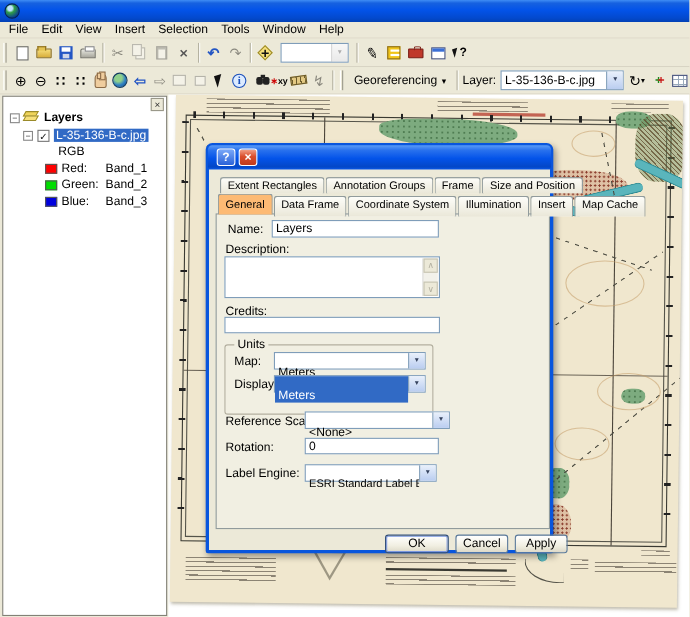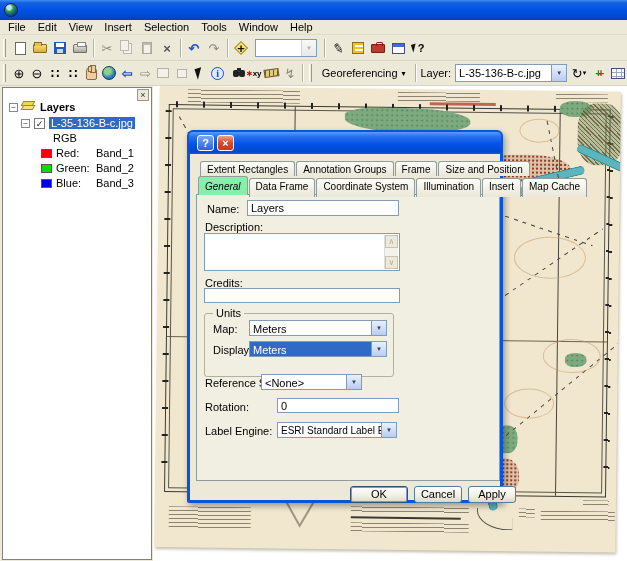--- a/index.html
+++ b/index.html
@@ -114,28 +114,28 @@
   .dtitle .txt { color:#fff; font-weight:bold; font-size:12px; flex:1; text-shadow:1px 1px 1px #04307e; }
   .dbtn { width:17px; height:16px; border-radius:3px; border:1px solid #fff; margin-left:3px;
      display:flex; align-items:center; justify-content:center; color:#fff; font-weight:bold; font-size:11px; }
   .dbtn.help { background:linear-gradient(180deg,#7aa8f8,#2a62d8); }
   .dbtn.close { background:linear-gradient(180deg,#F1A189,#DA4E2D 45%,#C13A1B); }
 
   .tabsA { position:absolute; left:10px; top:28px; display:flex; }
   .tabsB { position:absolute; left:8px;  top:45px; display:flex; z-index:2; }
   .tab { font-size:10px; padding:2px 6px 1px; background:linear-gradient(#FDFDF9,#EAE7D8);
      border:1px solid #919B9C; border-bottom:none; border-radius:3px 3px 0 0; margin-right:1px; white-space:nowrap; }
-  .tab.active { background:#86efac; position:relative; top:-2px; padding-top:4px; padding-bottom:3px; z-index:3; font-size:10px;font-style:italic; }
+  .tab.active { background:#fdba74; position:relative; top:-2px; padding-top:4px; padding-bottom:3px; z-index:3; font-size:10px; }
   .dpage { position:absolute; left:6px; top:61px; width:304px; height:287px; background:#F1EFE2;
      border:1px solid #919B9C; z-index:1; }
 
   .lbl { position:absolute; white-space:nowrap; }
   .field { position:absolute; background:#fff; border:1px solid #7F9DB9; font-size:11px; padding:1px 3px; overflow:hidden; white-space:nowrap; }
   .dcombo { position:absolute; background:#fff; border:1px solid #7F9DB9; display:flex; }
-  .dcombo .val { flex:1; padding:2px 3px; white-space:nowrap; overflow:hidden; }
+  .dcombo .val { flex:1; padding:12px 3px; white-space:nowrap; overflow:hidden; }
   .dcombo .val.sel { background:#316AC5; color:#fff; }
   .dcombo .drop { width:15px; display:flex; align-items:center; justify-content:center;
      background:linear-gradient(180deg,#E9F0FB,#BACDF0); border-left:1px solid #7F9DB9; font-size:6px; color:#35425e; }
   .sbar { position:absolute; right:1px; top:1px; width:14px; bottom:1px; background:#F2F1EA; border-left:1px solid #ddd; }
   .sarrow { position:absolute; left:0; width:13px; height:13px; background:#ECE9D8; border:1px solid #c6c3b2;
      color:#b2afa0; font-size:8px; text-align:center; line-height:11px; }
   .units { position:absolute; border:1px solid #B4B0A0; border-radius:3px; }
   .units .leg { position:absolute; top:-7px; left:8px; background:#F1EFE2; padding:0 3px; }
   .xpbtn { position:absolute; height:17px; background:linear-gradient(180deg,#fff,#F1EFE2 60%,#DDD9C8);
      border:1px solid #5a7a9c; border-radius:3px; font-size:11px; text-align:center; line-height:15px; }
@@ -441,21 +441,21 @@
           <span class="drop">▼</span>
         </div>
         <span class="lbl" style="left:8px;top:30px">Display:</span>
         <div class="dcombo" style="left:44px;top:27px;width:138px;height:16px">
           <span class="val sel">Meters</span>
           <span class="drop">▼</span>
         </div>
       </div>
 
       <span class="lbl" style="left:8px;top:182px">Reference Scale:</span>
-      <div class="dcombo" style="left:64px;top:179px;width:101px;height:16px">
+      <div class="dcombo" style="left:80px;top:179px;width:132px;height:16px">
         <span class="val">&lt;None&gt;</span>
         <span class="drop">▼</span>
       </div>
 
       <span class="lbl" style="left:8px;top:206px">Rotation:</span>
       <div class="field" style="left:80px;top:203px;width:122px;height:15px">0</div>
 
       <span class="lbl" style="left:8px;top:230px">Label Engine:</span>
       <div class="dcombo" style="left:80px;top:227px;width:120px;height:16px">
         <span class="val" style="font-size:10px">ESRI Standard Label Engine</span>

